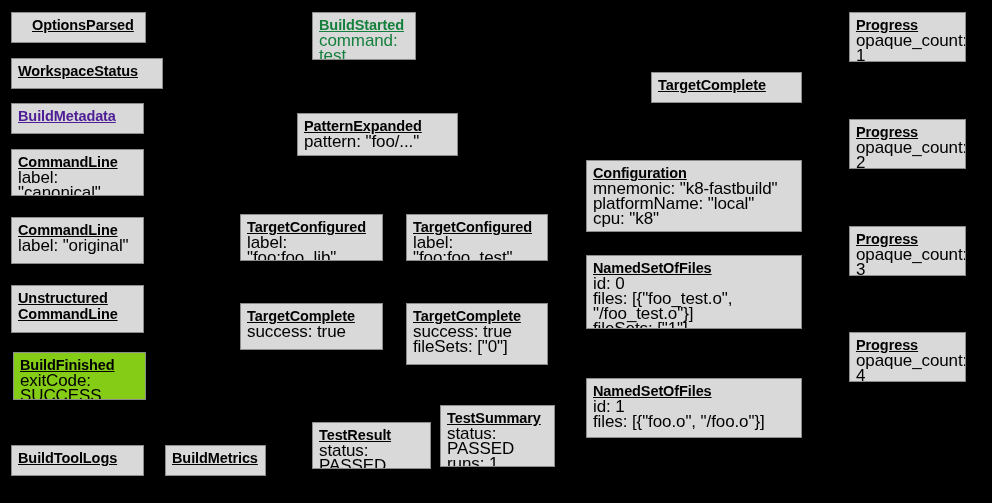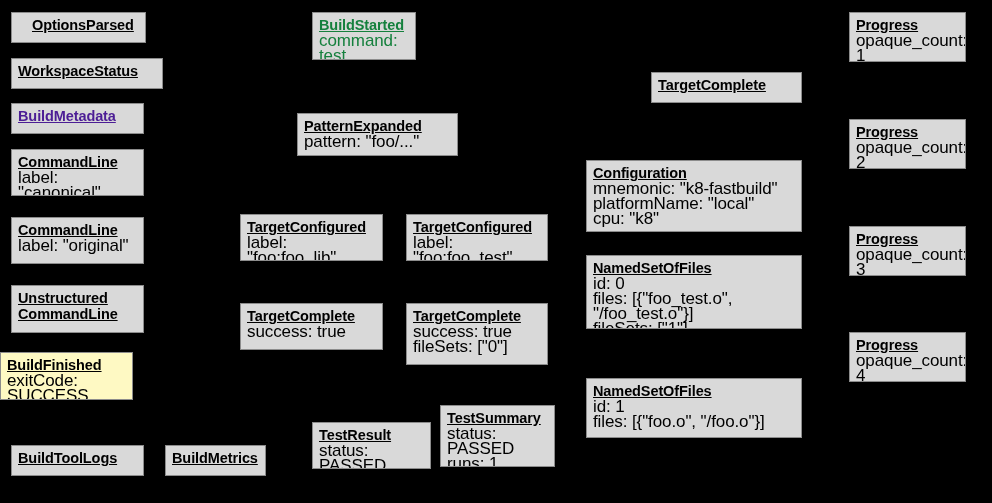--- a/index.html
+++ b/index.html
@@ -60,21 +60,21 @@
       <div class="node-fields">label: "canonical"</div>
     </div>
     <div class="node" style="left: 11px; top: 217px; width: 133px; height: 47px; background: rgb(217, 217, 217); border-color: rgb(140, 140, 140); color: rgb(0, 0, 0);">
       <div class="node-title">CommandLine</div>
       <div class="node-fields">label: "original"</div>
     </div>
     <div class="node" style="left: 11px; top: 285px; width: 133px; height: 48px; background: rgb(217, 217, 217); border-color: rgb(140, 140, 140); color: rgb(0, 0, 0);">
       <div class="node-title">Unstructured
 CommandLine</div>
     </div>
-    <div class="node" style="left: 0; top: 352px; width: 133px; height: 48px; background: #fef9c3; border-color: rgb(140, 140, 140); color: rgb(0, 0, 0);">
+    <div class="node" style="left: 13px; top: 352px; width: 133px; height: 48px; background: #84cc16; border-color: rgb(140, 140, 140); color: rgb(0, 0, 0);">
       <div class="node-title">BuildFinished</div>
       <div class="node-fields">exitCode: SUCCESS</div>
     </div>
     <div class="node" style="left: 11px; top: 445px; width: 133px; height: 31px; background: rgb(217, 217, 217); border-color: rgb(140, 140, 140); color: rgb(0, 0, 0);">
       <div class="node-title">BuildToolLogs</div>
     </div>
     <div class="node" style="left: 165px; top: 445px; width: 101px; height: 31px; background: rgb(217, 217, 217); border-color: rgb(140, 140, 140); color: rgb(0, 0, 0);">
       <div class="node-title">BuildMetrics</div>
     </div>
     <div class="node" style="left: 300px; top: 12px; width: 104px; height: 48px; background: rgb(217, 217, 217); border-color: rgb(140, 140, 140); color: #15803d; margin-left: 12px;">

